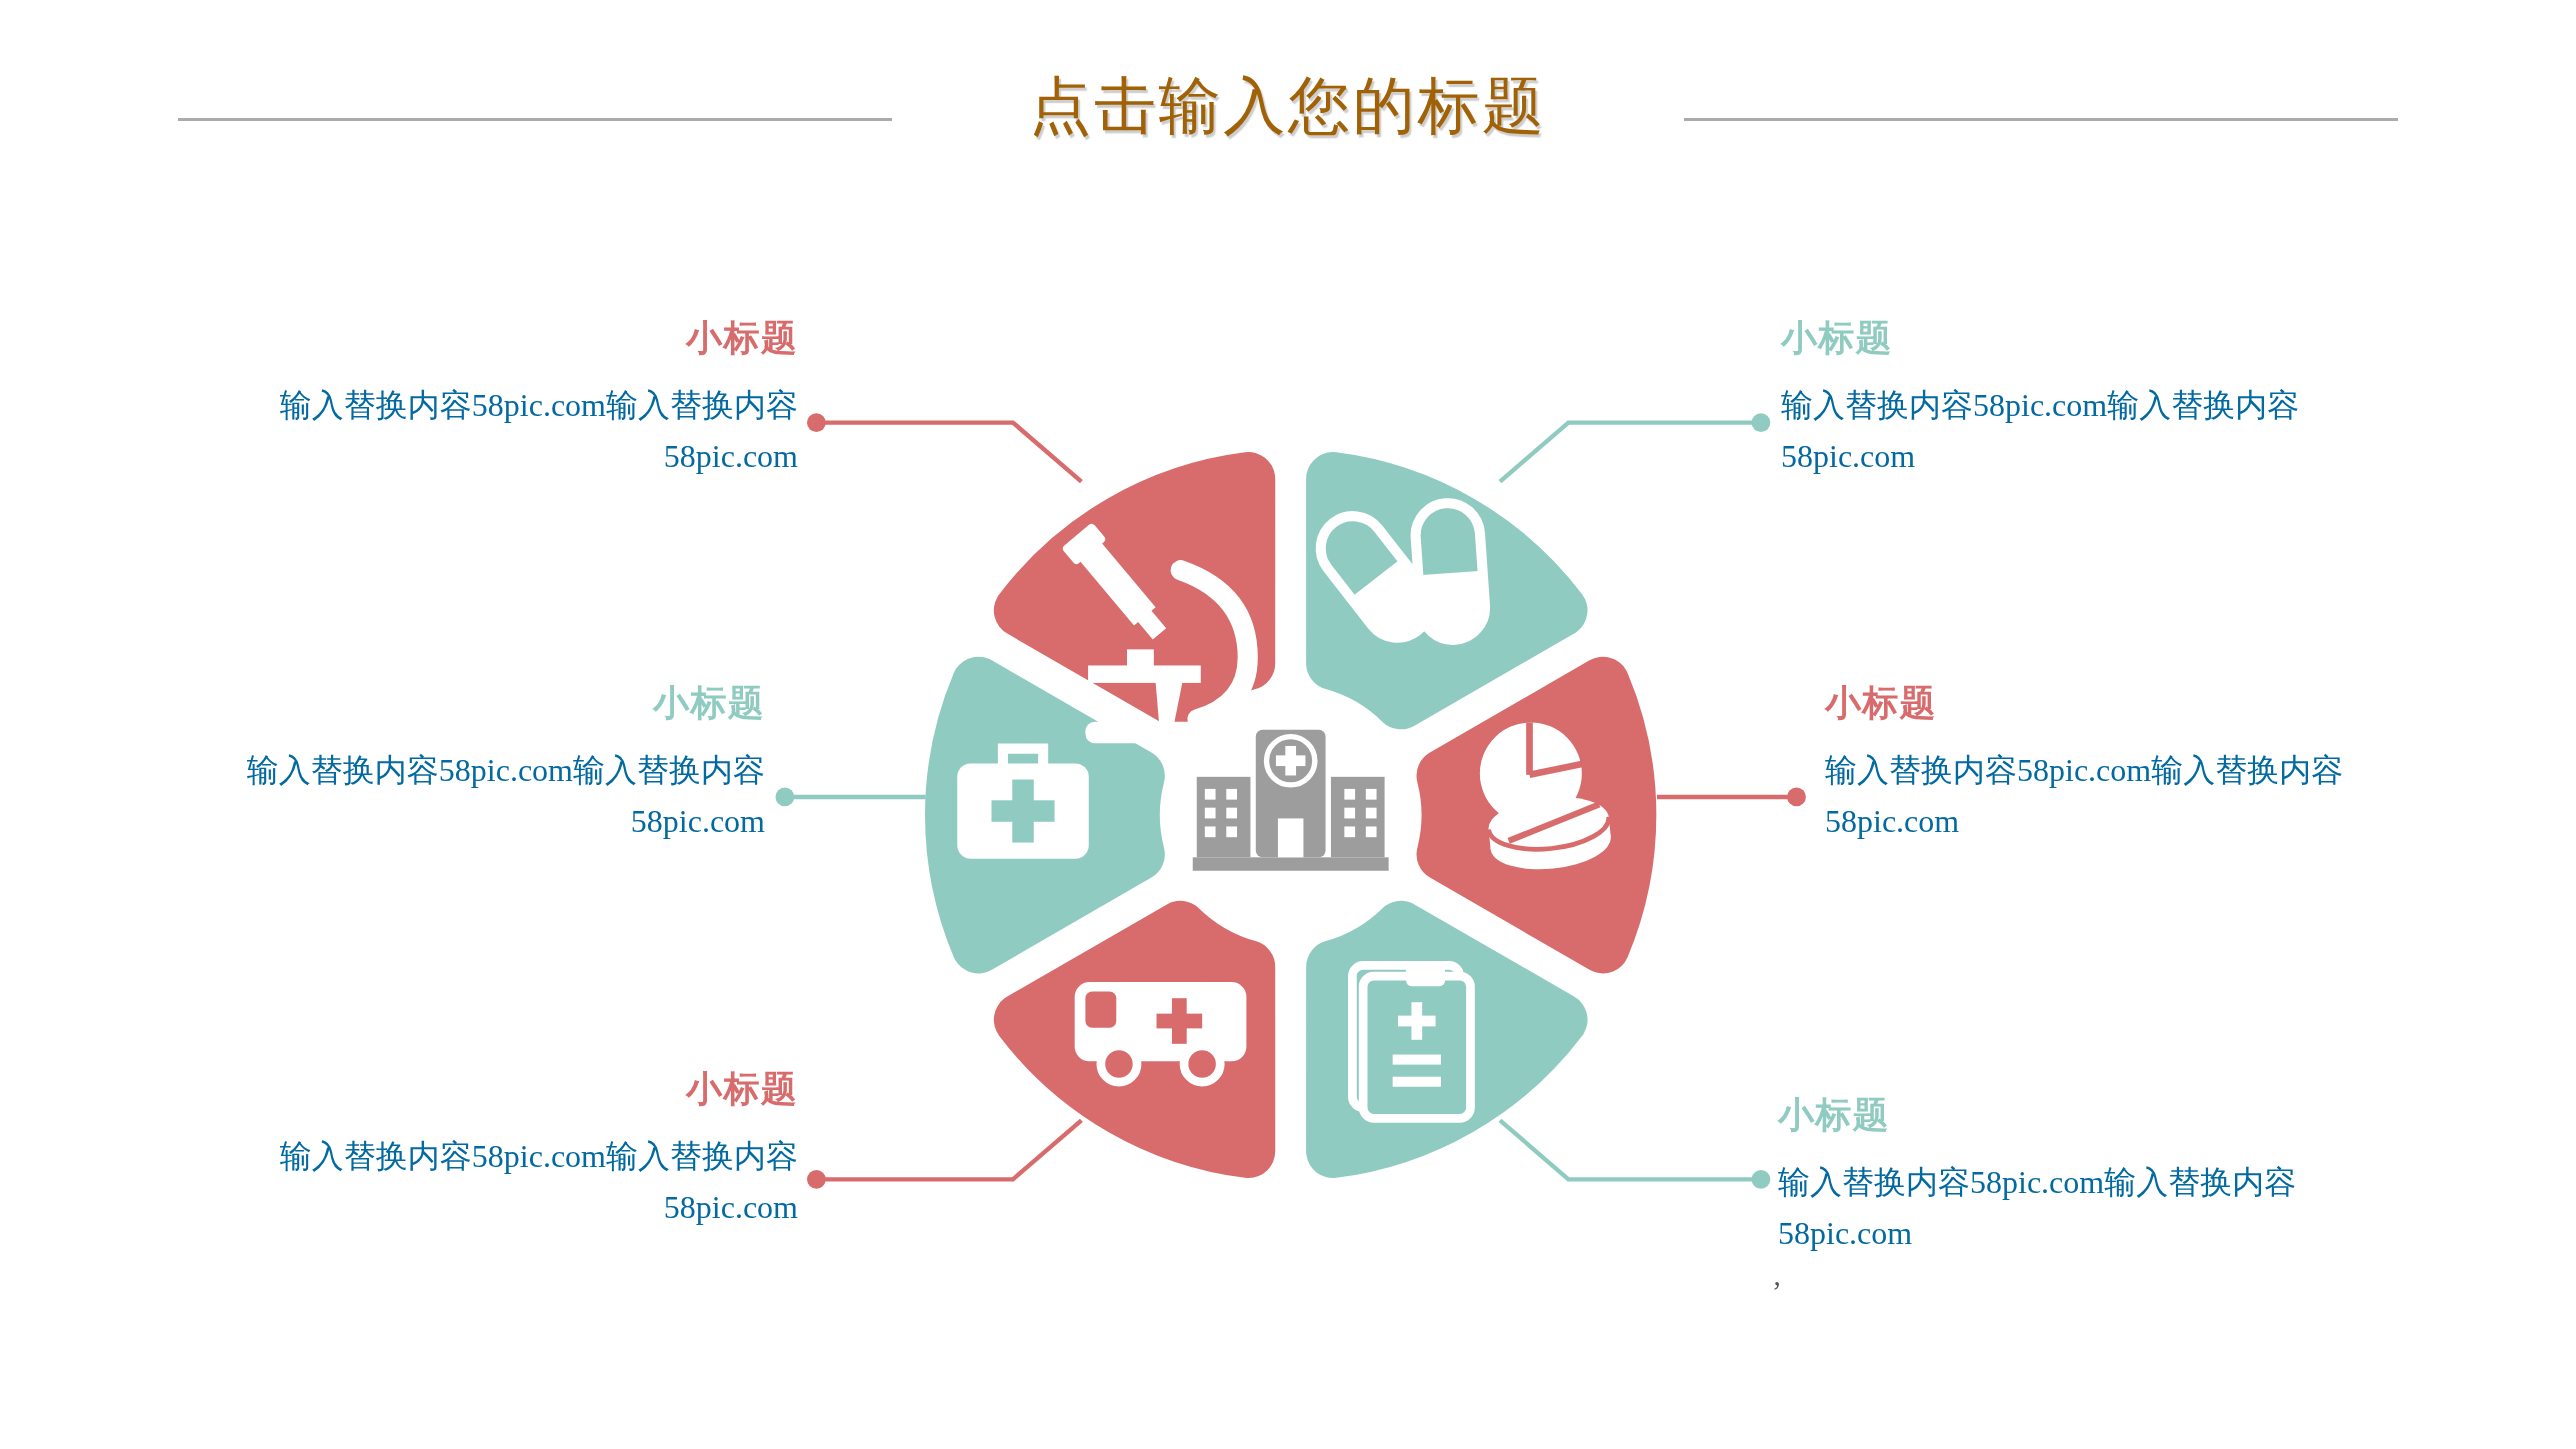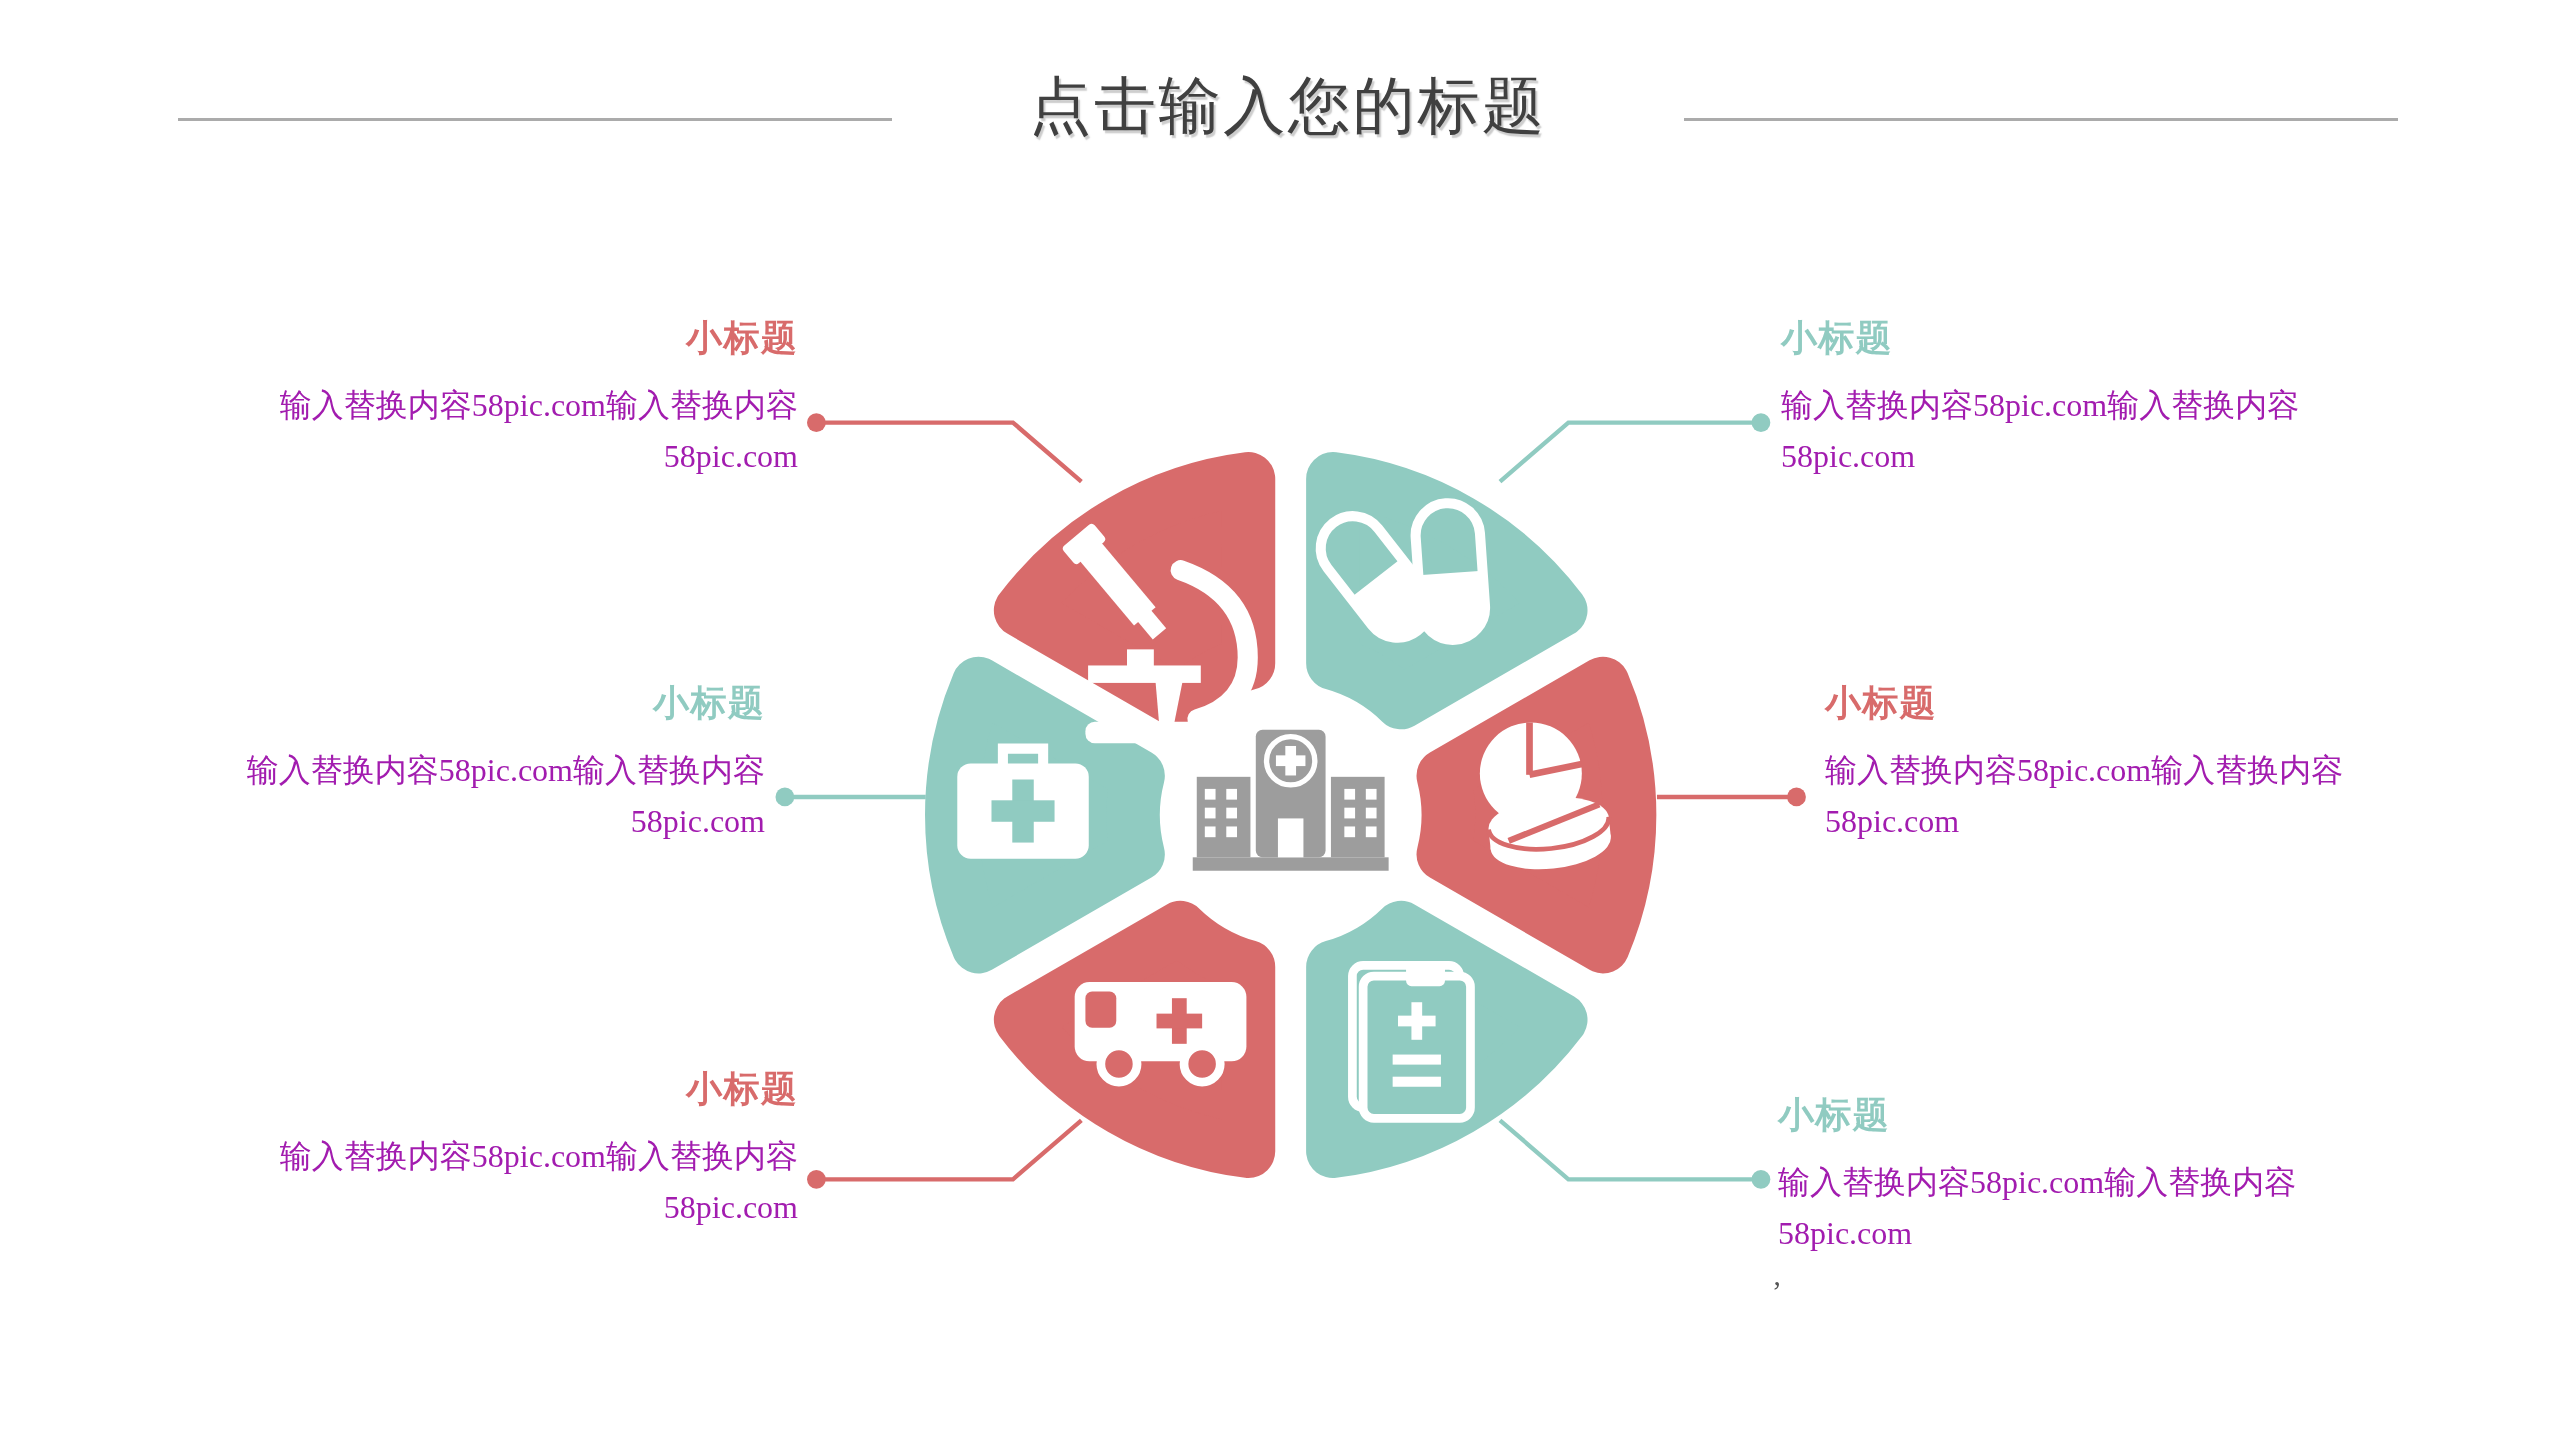--- a/index.html
+++ b/index.html
@@ -1,31 +1,31 @@
 <!DOCTYPE html>
 <html style="font-size:10.7px"><head>
 <meta charset="utf-8">
 <style>
   html,body{margin:0;padding:0;background:#ffffff;}
   body{width:2576px;height:1449px;position:relative;overflow:hidden;
        font-family:"Liberation Serif","DejaVu Serif",serif;}
   .abs{position:absolute;}
   
   .slide-title{left:0;right:0;top:64px;text-align:center;font-size:62px;
-    color:#404040;letter-spacing:2.7px;font-weight:400;
+    color:#a16207;letter-spacing:2.7px;font-weight:400;
     text-shadow:2px 2.7px 1.3px rgba(110,110,110,0.35);}
   .sep{top:118px;height:2.7px;background:#ABABAB;}
   .sep.left{left:178px;width:714px;}
   .sep.right{left:1684px;width:714px;}
   
   .diagram{left:0;top:0;width:2576px;height:1449px;}
   
   .block{position:absolute;width:771px;}
   .block .heading{font-size:36px;font-weight:bold;margin:0 0 17.4px 0;letter-spacing:1.3px;}
-  .block .body-line{font-size:32px;line-height:51px;color:#a21caf;}
+  .block .body-line{font-size:32px;line-height:51px;color:#0369a1;}
   .accent-coral .heading{color:#D86B6B;}
   .accent-teal  .heading{color:#90CBC1;}
   .align-right{text-align:right;}
   .align-left{text-align:left;}
   .pos-tl{right:1778px;top:314px;}
   .pos-tr{left:1781px;top:314px;}
   .pos-ml{right:1811px;top:679px;}
   .pos-mr{left:1825px;top:679px;}
   .pos-bl{right:1778px;top:1065px;}
   .pos-br{left:1778px;top:1091px;}

